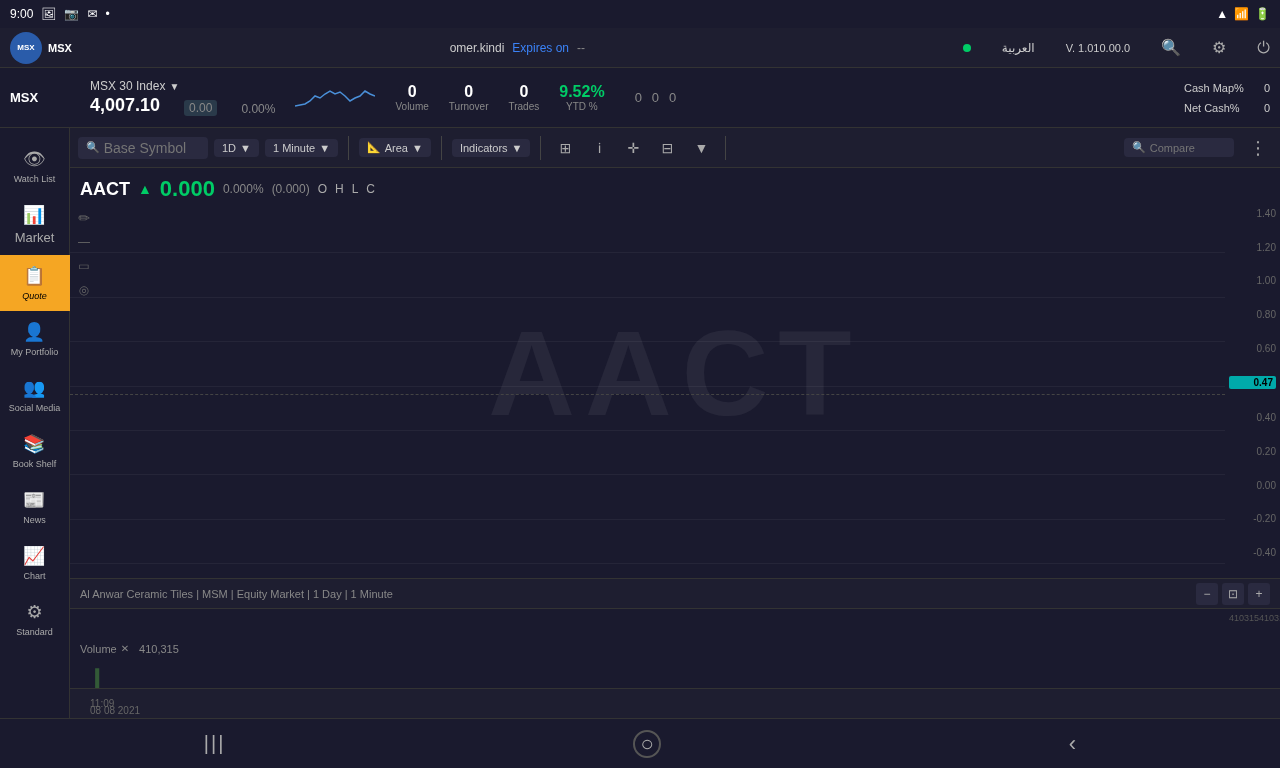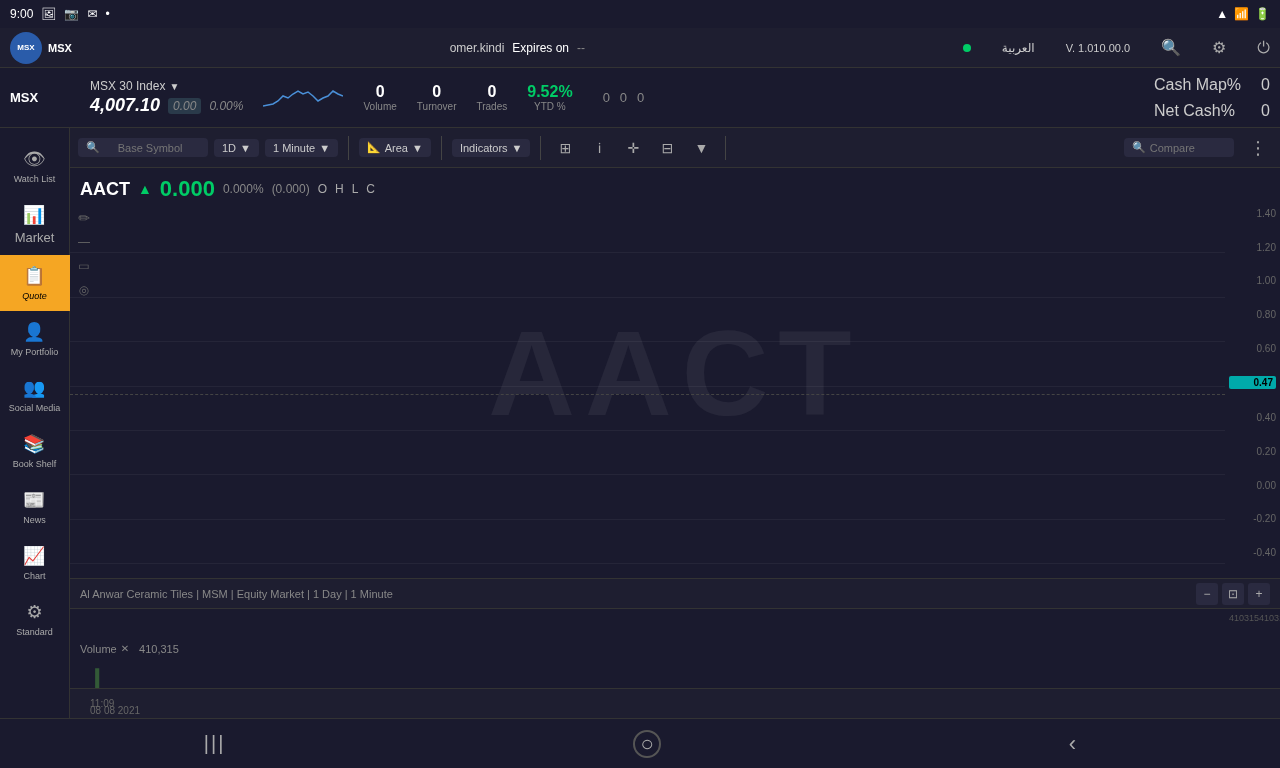--- a/index.html
+++ b/index.html
@@ -59,21 +59,21 @@
     }
     .msx-label { font-size: 13px; font-weight: bold; color: #fff; min-width: 60px; }
     .index-section { display: flex; flex-direction: column; gap: 2px; }
     .index-title { display: flex; align-items: center; gap: 4px; font-size: 12px; color: #ccc; }
     .index-value { font-size: 18px; font-weight: bold; color: #fff; }
     .stat-group { display: flex; gap: 20px; }
     .stat-item { display: flex; flex-direction: column; align-items: center; }
     .stat-value { font-size: 16px; font-weight: bold; color: #fff; }
     .stat-label { font-size: 10px; color: #888; }
     .ytd-value { font-size: 16px; font-weight: bold; color: #00cc66; }
-    .cash-section { margin-left: auto; display: flex; flex-direction: column; font-size: 16px; color: #ccc; gap: 8px; }
+    .cash-section { margin-left: auto; display: flex; flex-direction: column; font-size: 11px; color: #ccc; gap: 8px; }
     .cash-row { display: flex; justify-content: space-between; gap: 20px; }
 
     
     #main-layout {
       display: flex;
       height: calc(768px - 28px - 40px - 60px - 50px);
     }
 
     
     #sidebar {
@@ -365,41 +365,41 @@
 
 <div id="top-bar">
   <div class="logo-area">
     <div class="logo-circle">
       <span style="font-size:8px; color:#fff;">MSX</span>
     </div>
     <span style="font-size:11px;color:#fff;font-weight:bold;">MSX</span>
   </div>
   <div class="top-center">
     <span style="color:#ccc;">omer.kindi</span>
-    <span style="color:#ffffff;">Expires on</span>
+    <span style="color:#3b82f6;">Expires on</span>
     <span style="color:#888;">--</span>
   </div>
   <div class="top-right">
     <div class="online-dot"></div>
     <span style="font-size:12px;color:#ccc;cursor:pointer;">العربية</span>
     <span style="font-size:11px;color:#ccc;">V. 1.010.00.0</span>
     <span style="font-size:16px;color:#aaa;cursor:pointer;">🔍</span>
     <span style="font-size:16px;color:#aaa;cursor:pointer;">⚙</span>
     <span style="font-size:16px;color:#aaa;cursor:pointer;">⏻</span>
   </div>
 </div>
 
 <div id="market-bar">
   <div class="msx-label">MSX</div>
   <div class="index-section">
     <div class="index-title">
       <span>MSX 30 Index</span>
       <span style="cursor:pointer;font-size:10px;">▼</span>
     </div>
-    <div style="display:flex;align-items:center;gap:8px;font-style:italic;">
+    <div style="display:flex;align-items:flex-end;gap:24px;">
       <span class="index-value">4,007.10</span>
       <span style="font-size:12px;background:#2a3a4a;padding:1px 5px;border-radius:3px;color:#888;">0.00</span>
       <span style="font-size:12px;color:#888;">0.00%</span>
     </div>
   </div>
 
   <div>
     <svg class="mini-chart-svg" viewBox="0 0 80 40" xmlns="http://www.w3.org/2000/svg">
       <polyline points="0,30 10,28 15,25 20,20 25,22 30,18 35,15 40,18 45,16 50,20 55,25 60,22 65,20 70,15 75,18 80,20" fill="none" stroke="#4a90d9" stroke-width="1.5"></polyline>
     </svg>
@@ -482,21 +482,21 @@
       <span style="font-size:9px;">Standard</span>
     </div>
   </div>
 
   <div id="chart-area">
 
 
     <div id="chart-toolbar">
       <div class="toolbar-search">
         <span style="color:#666;font-size:11px;">🔍</span>
-        <input type="text" placeholder="Base Symbol" style="background: transparent; border: none; outline: none; color: rgb(170, 170, 170); font-size: 11px; width: 90px; margin-left: 14px;">
+        <input type="text" placeholder="Base Symbol" style="background: transparent; border: none; outline: none; color: rgb(170, 170, 170); font-size: 14px; width: 90px;">
       </div>
       <div class="toolbar-dropdown">
         <span>1D</span>
         <span>▼</span>
       </div>
       <div class="toolbar-dropdown">
         <span>1 Minute</span>
         <span>▼</span>
       </div>
       <div class="divider-v"></div>

